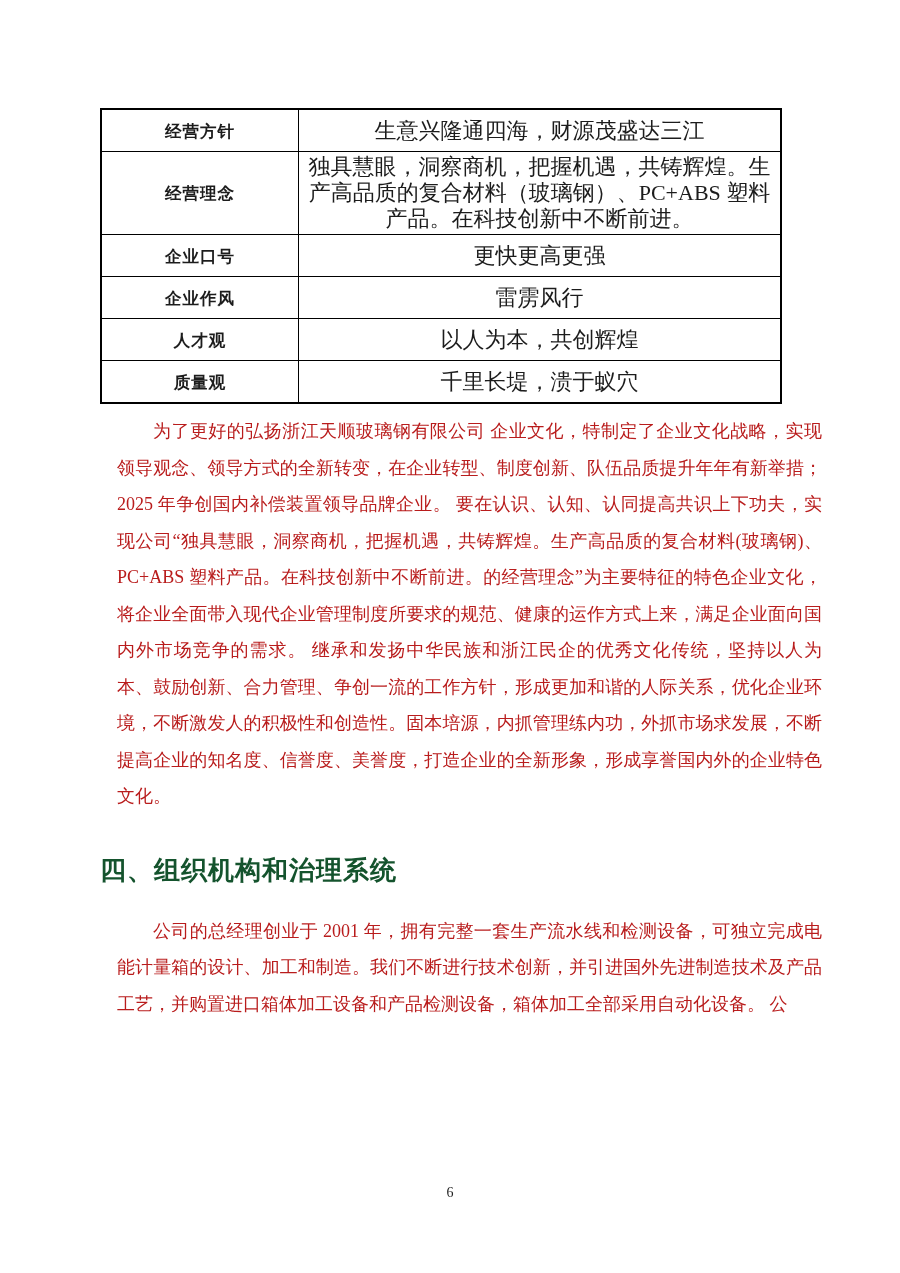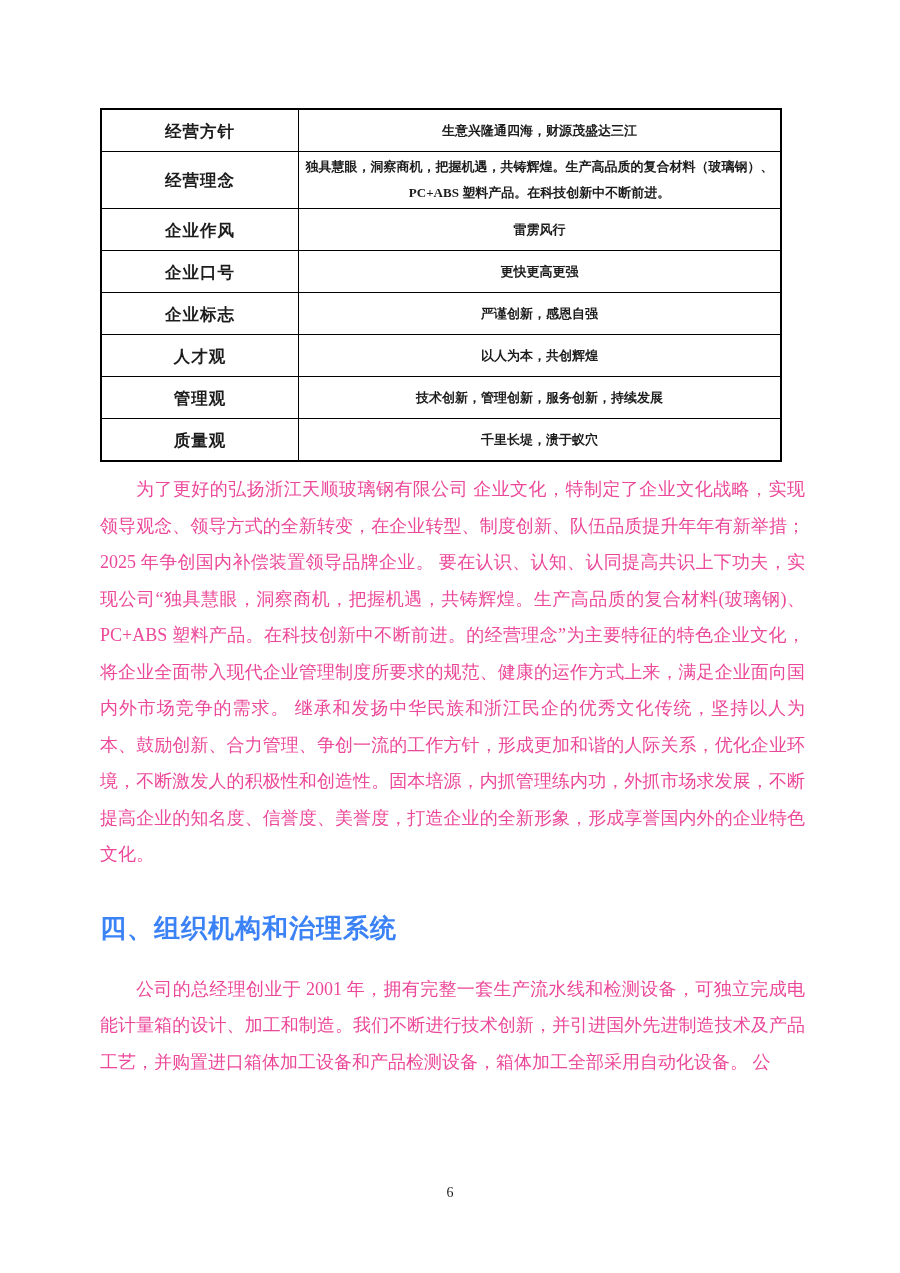--- a/index.html
+++ b/index.html
@@ -23,56 +23,55 @@
   table.info-table {
     border-collapse: collapse;
     table-layout: fixed;
     width: 682px;
     border: 2px solid #000;
   }
   table.info-table td {
     border: 1.5px solid #000;
     text-align: center;
     vertical-align: middle;
-    font-size: 13px;
+    font-size: 22px;
     height: 37px;
     padding: 2px 4px;
     line-height: 26px;
-    font-weight: bold;
   }
   table.info-table td.row-label {
     width: 188px;
     font-weight: bold;
     font-family: "Liberation Sans", "DejaVu Sans", sans-serif;
     font-size: 16.5px;
     letter-spacing: 1px;
   }
 
   
   .body-text {
     width: 705px;
-    margin: 0;
+    margin: 17px;
     font-size: 18px;
     line-height: 36.5px;
     text-align: justify;
     text-indent: 2em;
-    color: #ec4899;
+    color: #b91c1c;
   }
   .para-1 { margin-top: 9px; }
   .para-2 { margin-top: 0; }
   .para-3 { margin-top: 0; }
 
   
   .section-heading {
     margin: 38px 0 26px 0;
     font-family: "Liberation Sans", "DejaVu Sans", sans-serif;
     font-weight: bold;
     font-size: 26px;
     line-height: 34px;
-    color: #3b82f6;
+    color: #14532d;
     letter-spacing: 1px;
   }
 
   
   .page-number {
     position: absolute;
     bottom: 72px;
     left: 0;
     width: 900px;
     text-align: center;
@@ -90,38 +89,30 @@
     <tbody>
       <tr>
         <td class="row-label">经营方针</td>
         <td class="row-value">生意兴隆通四海，财源茂盛达三江</td>
       </tr>
       <tr>
         <td class="row-label">经营理念</td>
         <td class="row-value">独具慧眼，洞察商机，把握机遇，共铸辉煌。生产高品质的复合材料（玻璃钢）、PC+ABS 塑料产品。在科技创新中不断前进。</td>
       </tr>
       <tr>
+        <td class="row-label">企业口号</td>
+        <td class="row-value">更快更高更强</td>
+      </tr>
+      <tr>
         <td class="row-label">企业作风</td>
         <td class="row-value">雷雳风行</td>
       </tr>
       <tr>
-        <td class="row-label">企业口号</td>
-        <td class="row-value">更快更高更强</td>
-      </tr>
-      <tr>
-        <td class="row-label">企业标志</td>
-        <td class="row-value">严谨创新，感恩自强</td>
-      </tr>
-      <tr>
         <td class="row-label">人才观</td>
         <td class="row-value">以人为本，共创辉煌</td>
-      </tr>
-      <tr>
-        <td class="row-label">管理观</td>
-        <td class="row-value">技术创新，管理创新，服务创新，持续发展</td>
       </tr>
       <tr>
         <td class="row-label">质量观</td>
         <td class="row-value">千里长堤，溃于蚁穴</td>
       </tr>
     </tbody>
   </table>
 
   <p class="body-text para-1">为了更好的弘扬浙江天顺玻璃钢有限公司 企业文化，特制定了企业文化战略，实现领导观念、领导方式的全新转变，在企业转型、制度创新、队伍品质提升年年有新举措；2025 年争创国内补偿装置领导品牌企业。 要在认识、认知、认同提高共识上下功夫，实现公司“独具慧眼，洞察商机，把握机遇，共铸辉煌。生产高品质的复合材料(玻璃钢)、PC+ABS 塑料产品。在科技创新中不断前进。的经营理念”为主要特征的特色企业文化，将企业全面带入现代企业管理制度所要求的规范、健康的运作方式上来，满足企业面向国内外市场竞争的需求。 继承和发扬中华民族和浙江民企的优秀文化传统，坚持以人为本、鼓励创新、合力管理、争创一流的工作方针，形成更加和谐的人际关系，优化企业环境，不断激发人的积极性和创造性。固本培源，内抓管理练内功，外抓市场求发展，不断提高企业的知名度、信誉度、美誉度，打造企业的全新形象，形成享誉国内外的企业特色文化。</p>
 

